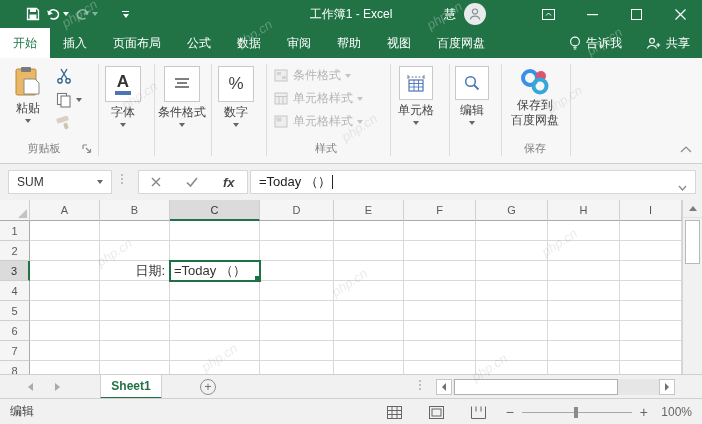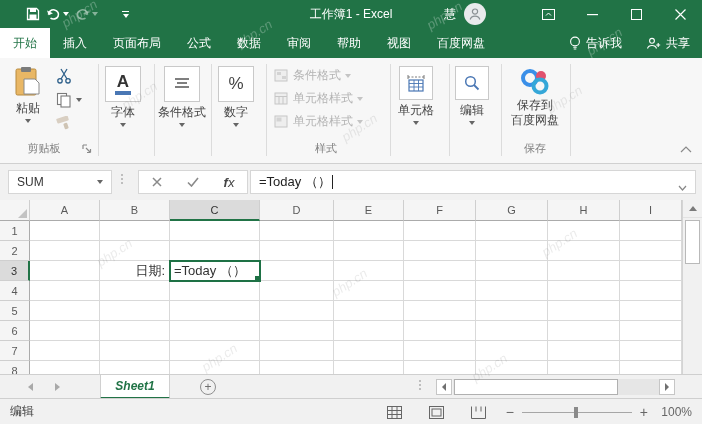--- a/index.html
+++ b/index.html
@@ -68,21 +68,21 @@
   .cell.active-cell:after{content:"";position:absolute;right:-2px;bottom:-2px;width:5px;height:5px;background:#1e7145;border:1px solid #fff;}
   .vscroll{position:absolute;right:0;top:0;width:20px;height:174px;background:#f1f1f1;border-left:1px solid #d4d4d4;}
   .vscroll .arrowbox{width:20px;height:18px;display:flex;align-items:center;justify-content:center;border-bottom:1px solid #e2e2e2;}
   .tri-up{width:0;height:0;border-left:4px solid transparent;border-right:4px solid transparent;border-bottom:5px solid #7a7a7a;}
   .vthumb{position:absolute;left:2px;top:20px;width:15px;height:44px;background:#fff;border:1px solid #b9b9b9;}
   
   .sheetbar{position:absolute;left:0;top:374px;width:702px;height:24px;background:#f1f1f1;border-top:1px solid #cfcfcf;display:flex;align-items:center;font-size:12px;}
   .navarrow{width:0;height:0;border-top:4px solid transparent;border-bottom:4px solid transparent;display:inline-block;}
   .nav-left{border-right:5px solid #a9a9a9;margin-left:28px;}
   .nav-right{border-left:5px solid #a9a9a9;margin-left:22px;}
-  .sheettab{position:absolute;left:100px;top:0;height:24px;width:70px;background:#fff;border-left:1px solid #d0d0d0;border-right:1px solid #d0d0d0;border-bottom:2px solid #217346;display:flex;align-items:center;justify-content:center;color:#217346;font-weight:bold;font-size:12px;font-style:italic;}
+  .sheettab{position:absolute;left:100px;top:0;height:24px;width:62px;background:#fff;border-left:1px solid #d0d0d0;border-right:1px solid #d0d0d0;border-bottom:2px solid #217346;display:flex;align-items:center;justify-content:center;color:#217346;font-weight:bold;font-size:12px;}
   .addsheet{position:absolute;left:200px;top:4px;width:16px;height:16px;border:1px solid #8f8f8f;border-radius:50%;color:#6f6f6f;display:flex;align-items:center;justify-content:center;font-size:12px;line-height:1;}
   .sdots{position:absolute;left:419px;top:5px;display:flex;flex-direction:column;gap:2px;}
   .sdots i{width:2px;height:2px;background:#adadad;border-radius:50%;}
   .hscroll{position:absolute;left:436px;top:4px;width:240px;height:16px;}
   .harrow{position:absolute;top:0;width:16px;height:16px;background:#fff;border:1px solid #c6c6c6;display:flex;align-items:center;justify-content:center;}
   .htrack{position:absolute;left:17px;top:0;width:206px;height:16px;background:#e6e6e6;}
   .hthumb{position:absolute;left:18px;top:0;width:164px;height:16px;background:#fff;border:1px solid #b0b0b0;}
   
   .statusbar{position:absolute;left:0;top:398px;width:702px;height:26px;background:#f1f1f1;border-top:1px solid #cfcfcf;display:flex;align-items:center;font-size:12px;color:#3d3d3d;}
   .statusmode{margin-left:10px;}
@@ -353,21 +353,21 @@
       <span>
         <svg width="10" height="10" viewBox="0 0 10 10">
             <path d="M1 1 L9 9 M9 1 L1 9" stroke="#8a8a8a" stroke-width="1.5"></path>
           </svg>
       </span>
       <span>
         <svg width="12" height="10" viewBox="0 0 12 10">
             <path d="M1 5.5 L4.5 9 L11 1" fill="none" stroke="#8a8a8a" stroke-width="1.6"></path>
           </svg>
       </span>
-      <span style="font-style:italic;font-size:13px;color:#444;"><b>f</b>x</span>
+      <span style="font-style:italic;font-size:13px;color:#444;font-weight:bold;"><b>f</b>x</span>
     </div>
     <div class="fxinput">
       <span>=Today （）</span>
       <span class="fx-caret"></span>
       <span class="fx-expand">
         <svg width="9" height="6" viewBox="0 0 9 6">
             <path d="M1 1 L4.5 5 L8 1" fill="none" stroke="#888" stroke-width="1.2"></path>
           </svg>
       </span>
     </div>

